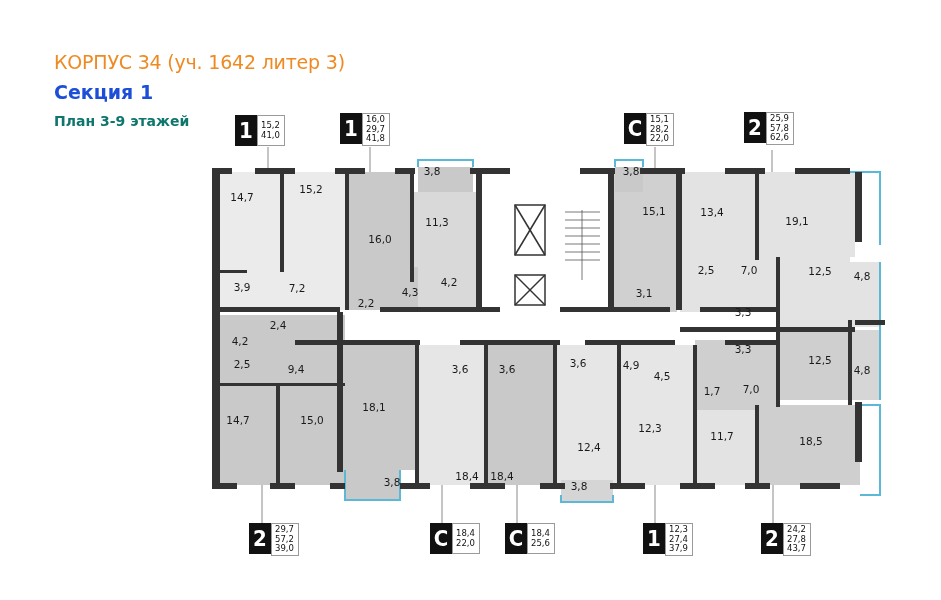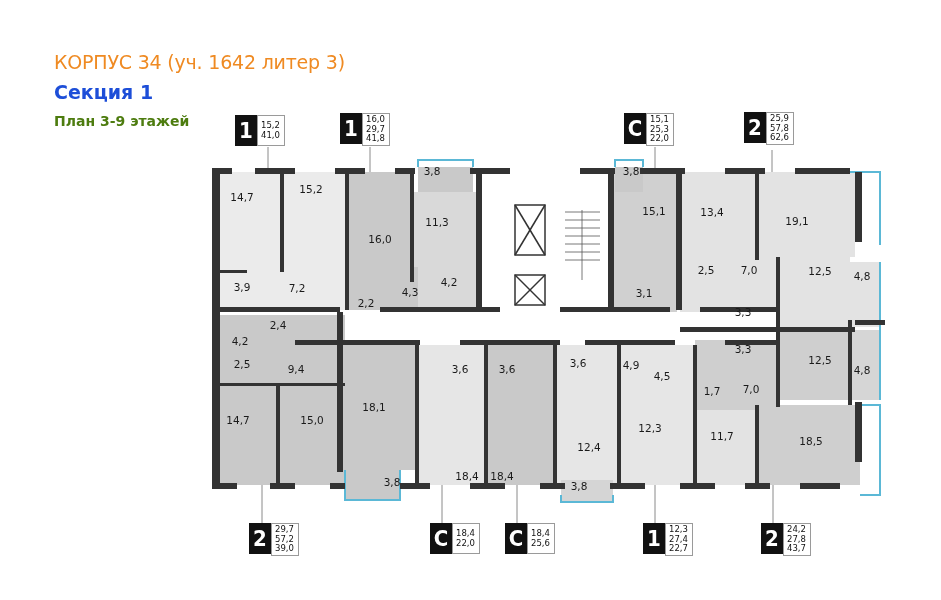--- a/index.html
+++ b/index.html
@@ -1,19 +1,19 @@
 <!DOCTYPE html>
 <html><head>
 <meta charset="utf-8">
 <style>
   html, body { margin: 0; padding: 0; background: #ffffff; }
   body { width: 941px; height: 600px; position: relative; overflow: hidden; font-family: "DejaVu Sans", sans-serif; }
   .title { position: absolute; left: 54px; top: 50px; font-size: 19px; font-weight: normal; color: #ef8a22; line-height: 24px; letter-spacing: -0.2px; }
   .subtitle { position: absolute; left: 54px; top: 80px; font-size: 19px; font-weight: bold; color: #1d4ed8; line-height: 24px; }
-  .plan-label { position: absolute; left: 54px; top: 112px; font-size: 14px; font-weight: bold; color: #4d7c0f; line-height: 18px; }
+  .plan-label { position: absolute; left: 54px; top: 112px; font-size: 14px; font-weight: bold; color: #0f766e; line-height: 18px; }
   .tag { position: absolute; display: flex; align-items: stretch; }
   .tag .type { width: 22px; height: 31px; background: #111; color: #fff; font-family: "DejaVu Sans Condensed", "DejaVu Sans", sans-serif; font-weight: bold; font-size: 22px; display: flex; align-items: center; justify-content: center; }
   .tag .areas { border: 1px solid #9a9a9a; background: #fff; font-size: 8.5px; line-height: 9.5px; color: #111; padding: 1px 3px; display: flex; flex-direction: column; justify-content: center; min-width: 20px; }
   svg { position: absolute; left: 0; top: 0; }
   .rl { font-family: "DejaVu Sans", sans-serif; font-size: 10.5px; fill: #1a1a1a; text-anchor: middle; }
 </style>
 </head>
 <body>
 
 <div class="title">КОРПУС 34 (уч. 1642 литер 3)</div>
@@ -232,21 +232,21 @@
   <div class="areas">
     <span>16,0</span>
     <span>29,7</span>
     <span>41,8</span>
   </div>
 </div>
 <div class="tag" style="left:624px;top:113px;">
   <div class="type">С</div>
   <div class="areas">
     <span>15,1</span>
-    <span>25,3</span>
+    <span>28,2</span>
     <span>22,0</span>
   </div>
 </div>
 <div class="tag" style="left:744px;top:112px;">
   <div class="type">2</div>
   <div class="areas">
     <span>25,9</span>
     <span>57,8</span>
     <span>62,6</span>
   </div>
@@ -272,21 +272,21 @@
   <div class="areas">
     <span>18,4</span>
     <span>25,6</span>
   </div>
 </div>
 <div class="tag" style="left:643px;top:523px;">
   <div class="type">1</div>
   <div class="areas">
     <span>12,3</span>
     <span>27,4</span>
-    <span>22,7</span>
+    <span>37,9</span>
   </div>
 </div>
 <div class="tag" style="left:761px;top:523px;">
   <div class="type">2</div>
   <div class="areas">
     <span>24,2</span>
     <span>27,8</span>
     <span>43,7</span>
   </div>
 </div>

